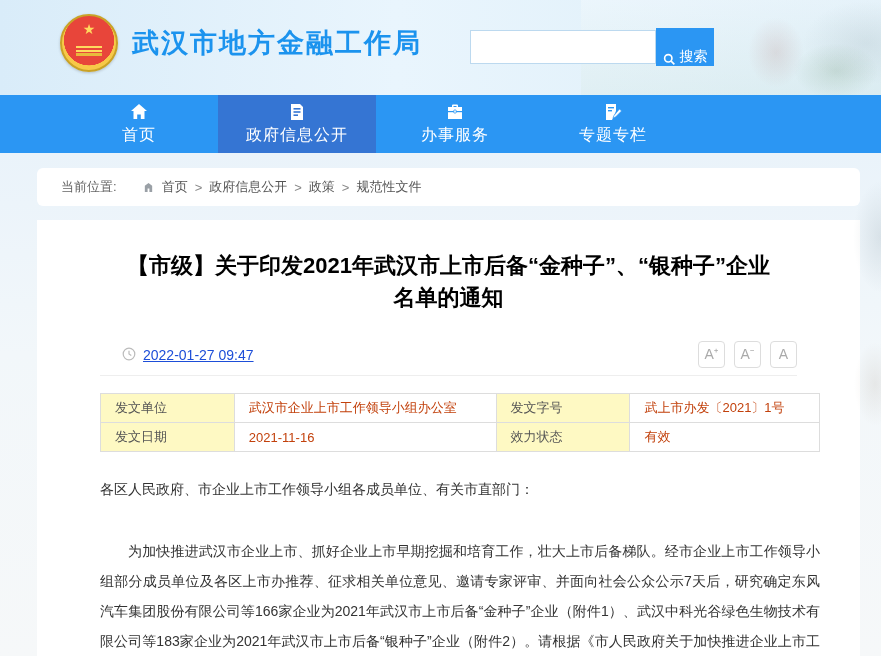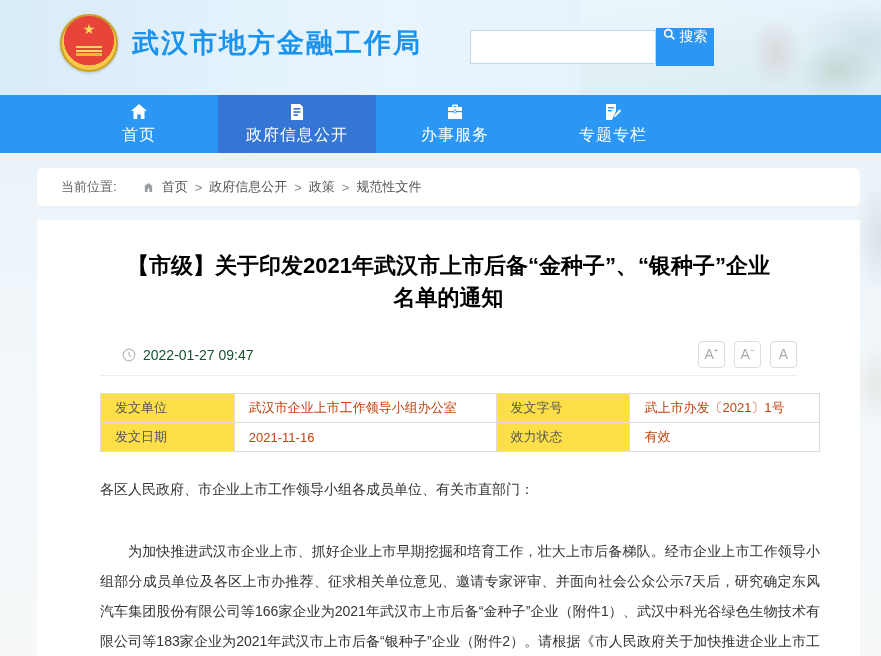--- a/index.html
+++ b/index.html
@@ -35,21 +35,21 @@
   .brand-text{ margin-left:14px; }
   .brand-title{ font-size:27px; font-weight:bold; color:#1b93ee; letter-spacing:2px; }
   .brand-url{ font-size:14px; color:#3da2ef; letter-spacing:7px; margin-top:8px; }
   .search-area{ position:absolute; left:470px; top:28px; display:flex; align-items:center; }
   .search-input{
     width:186px; height:34px; background:#fff; border:1px solid #bcd9ef;
     outline:none; padding:0 8px; font-size:13px; color:#333;
   }
   .search-btn{
     width:58px; height:38px; margin-left:0; background:#2b96f3; color:#fff;
-    border:none; font-size:14px; cursor:pointer; display:flex; align-items:flex-start; justify-content:center; gap:4px;
+    border:none; font-size:14px; cursor:pointer; display:flex; align-items:flex-end; justify-content:center; gap:4px;
   }
   .search-btn svg{ width:13px; height:13px; }
 
   
   .main-nav{ height:58px; background:#2b96f3; display:flex; padding:0 60px; }
   .nav-item{
     width:158px; height:58px; display:flex; flex-direction:column; align-items:center;
     justify-content:center; gap:3px; color:#fff; cursor:pointer;
   }
   .nav-item.active{ background:#3575d3; }
@@ -85,35 +85,35 @@
     min-height:436px;
   }
   .article-title{
     font-size:22px; line-height:32px; font-weight:bold; color:#000;
     text-align:center; padding:0 20px;
   }
   .article-meta{
     margin-top:20px; height:42px; display:flex; align-items:center;
     justify-content:space-between; border-bottom:1px solid #eee;
   }
-  .meta-date{ display:flex; align-items:center; gap:7px; color:#14532d; font-size:14px; padding-left:22px; }
+  .meta-date{ display:flex; gap:7px; color:#1d4ed8; font-size:14px; padding-left:22px;text-decoration:underline; }
   .meta-date svg{ width:14px; height:14px; }
   .font-controls{ display:flex; gap:9px; }
   .font-btn{
     width:27px; height:27px; border:1px solid #ddd; border-radius:4px; background:#fff;
     color:#aaa; font-size:14px; line-height:25px; text-align:center; cursor:pointer; padding:0;
   }
 
   
   .doc-table{ width:720px; margin:17px auto 0 auto; border-collapse:collapse; table-layout:fixed; }
   .doc-table td{
     border:1px solid #ddd; height:29px; font-size:13px; padding:2px 14px; color:#c2410c;
     overflow:hidden; white-space:nowrap;
   }
-  .doc-table td.lbl{ background:#fde047; color:#555; width:113px; }
+  .doc-table td.lbl{ background:#fef9c3; color:#555; width:113px; }
   .doc-table td.val1{ width:221px; }
   .doc-table td.val2{ width:160px; }
 
   
   .article-body{ margin:22px auto 0 auto; width:720px; font-size:14px; color:#333; line-height:30px; }
   .article-body p.salutation{ margin-bottom:32px; }
   .article-body p.indent{ text-indent:2em; text-align:justify; }
 </style>
 </head>
 <body>

